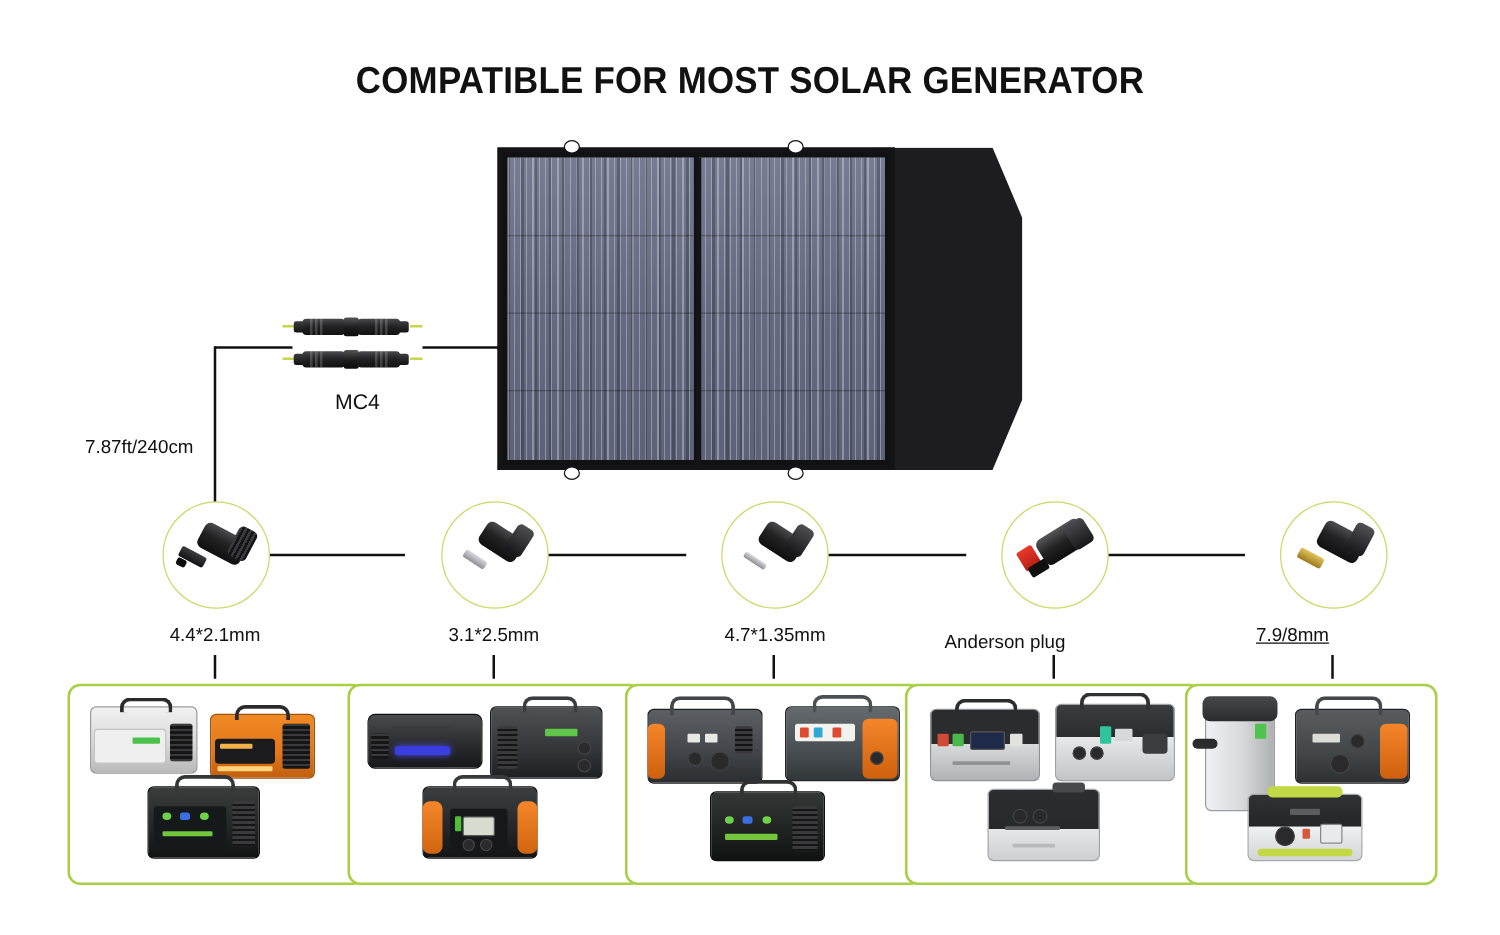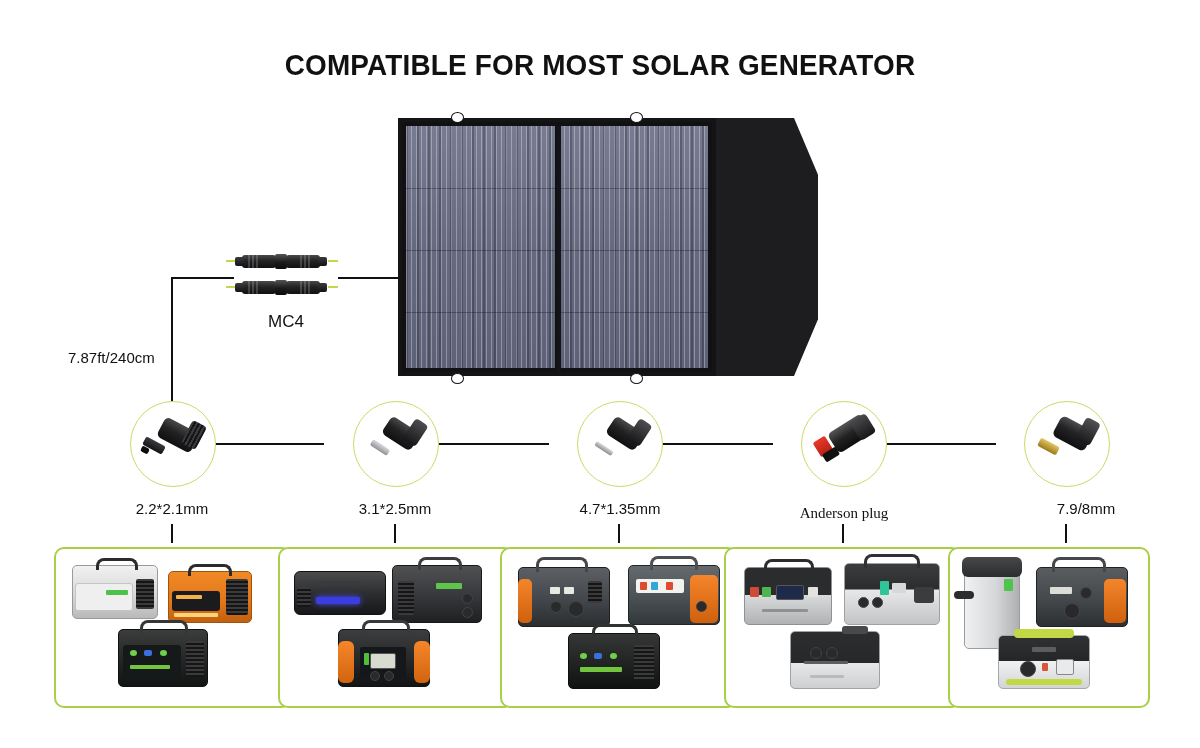--- a/index.html
+++ b/index.html
@@ -170,21 +170,21 @@
         transform:rotate(28deg);"></div>
     <div class="p-body" style="left:55px;top:20px;width:16px;height:26px;border-radius:4px;
         background:repeating-linear-gradient(90deg,#3a3a3d 0 2px,#151517 2px 4px);
         transform:rotate(28deg);"></div>
     <div class="p-pin" style="left:12px;top:39px;width:22px;height:9px;
         background:linear-gradient(180deg,#3c3c3f,#131315);transform:rotate(28deg);"></div>
     <div class="p-pin" style="left:10px;top:45px;width:8px;height:6px;border-radius:2px;
         background:#0c0c0d;transform:rotate(28deg);"></div>
   </div>
 </div>
-<div class="conn-label" style="left:110px;top:500px;width:124px;">2.2*2.1mm</div>
+<div class="conn-label" style="left:110px;top:500px;width:124px;">4.4*2.1mm</div>
 <div class="tick" style="left:171px;top:524px;"></div>
 
 <div class="conn" style="left:353px;top:401px;">
   <div class="plug">
     <div class="p-body" style="left:30px;top:21px;width:34px;height:21px;border-radius:5px;
         background:linear-gradient(180deg,#4a4a4d 0%,#222 45%,#101011 100%);
         transform:rotate(33deg);"></div>
     <div class="p-body" style="left:54px;top:18px;width:15px;height:25px;border-radius:4px;
         background:linear-gradient(180deg,#4e4e51,#161618);transform:rotate(33deg);"></div>
     <div class="p-pin" style="left:16px;top:42px;width:20px;height:7px;
@@ -214,35 +214,35 @@
         background:linear-gradient(180deg,#565659 0%,#222 50%,#0e0e0f 100%);
         transform:rotate(-32deg);"></div>
     <div class="p-body" style="left:52px;top:14px;width:18px;height:22px;border-radius:4px;
         background:linear-gradient(180deg,#4a4a4e,#17171a);transform:rotate(-32deg);"></div>
     <div class="p-body" style="left:14px;top:36px;width:14px;height:17px;border-radius:2px;
         background:linear-gradient(180deg,#e8392b,#b41f14);transform:rotate(-32deg);"></div>
     <div class="p-body" style="left:21px;top:48px;width:16px;height:9px;border-radius:2px;
         background:#101011;transform:rotate(-32deg);"></div>
   </div>
 </div>
-<div class="conn-label" style="left:778px;top:505px;width:132px;font-family:Liberation Serif, serif;">Anderson plug</div>
+<div class="conn-label" style="left:738px;top:505px;width:132px;">Anderson plug</div>
 <div class="tick" style="left:842px;top:524px;"></div>
 
 <div class="conn" style="left:1024px;top:401px;">
   <div class="plug">
     <div class="p-body" style="left:30px;top:20px;width:36px;height:23px;border-radius:5px;
         background:linear-gradient(180deg,#4d4d50 0%,#232325 45%,#101011 100%);
         transform:rotate(28deg);"></div>
     <div class="p-body" style="left:55px;top:17px;width:16px;height:25px;border-radius:4px;
         background:linear-gradient(180deg,#515155,#17171a);transform:rotate(28deg);"></div>
     <div class="p-pin" style="left:13px;top:40px;width:21px;height:9px;border-radius:2px;
         background:linear-gradient(180deg,#e3c45e,#9c7a1c);transform:rotate(28deg);"></div>
   </div>
 </div>
-<div class="conn-label" style="left:1024px;top:500px;width:124px;">7.9/8mm</div>
+<div class="conn-label" style="left:972px;top:500px;width:124px;text-decoration:underline;">7.9/8mm</div>
 <div class="tick" style="left:1065px;top:524px;"></div>
 
 <div class="pbox" style="left:54px;width:234px;">
   <div class="dev" style="left:16px;top:16px;width:86px;height:54px;">
     <div class="shell" style="background:linear-gradient(180deg,#f1f1f1 0%,#d8d8d8 55%,#b9b9b9 100%);border:1px solid #9a9a9a;"></div>
     <div class="handle" style="left:24px;top:-7px;width:36px;height:9px;"></div>
     <div class="face" style="left:3px;top:18px;width:56px;height:26px;background:#efefef;border:1px solid #c4c4c4;"></div>
     <div class="led" style="left:34px;top:25px;width:22px;height:5px;background:#4cc24c;"></div>
     <div class="vent" style="left:64px;top:14px;width:18px;height:30px;"></div>
   </div>

